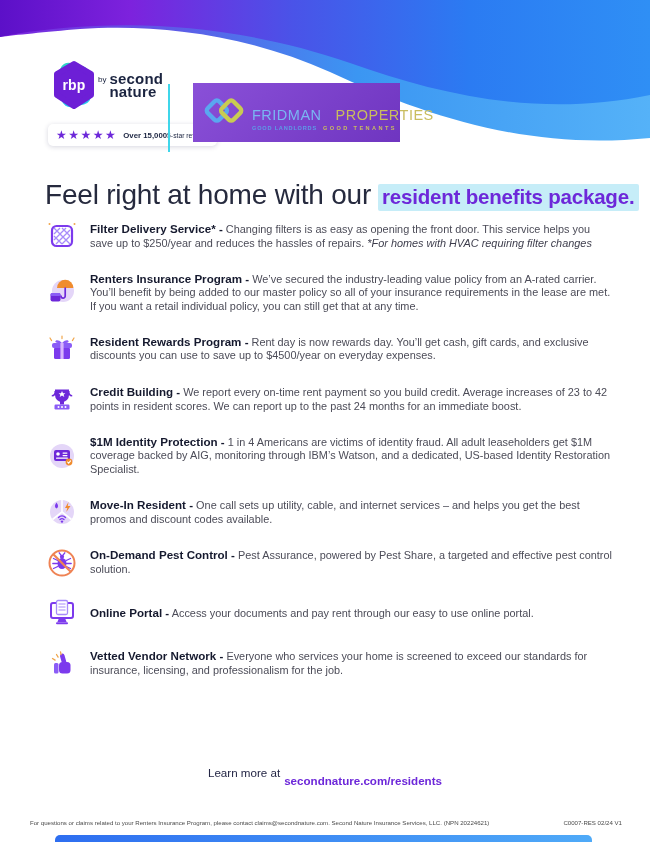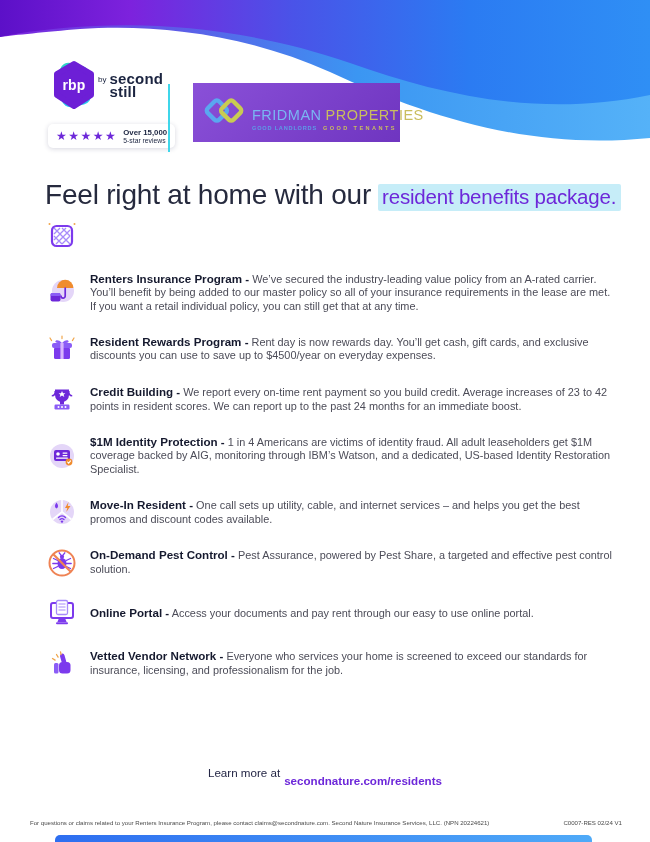--- a/index.html
+++ b/index.html
@@ -25,44 +25,44 @@
   .brand-by { font-size:8px; color:#1b2440; margin-top:3px; }
   .brand-name { font-weight:bold; font-size:15px; line-height:13.5px; color:#1b2440; letter-spacing:0.2px; }
 
   .reviews-card {
     position:absolute; top:124px; left:48px;
     display:flex; align-items:center; gap:6px;
     background:#ffffff; border-radius:5px; padding:4px 8px;
     box-shadow:0 1px 5px rgba(30,30,80,0.18);
   }
   .reviews-stars { color:#6d28d9; font-size:12px; letter-spacing:1.5px; }
-  .reviews-text { display:flex; flex-direction:column; }
+  .reviews-text { display:flex; flex-direction:row;align-items:center; }
   .reviews-line1 { font-size:7.8px; font-weight:bold; color:#1b2440; }
   .reviews-line2 { font-size:6.8px; color:#1b2440; }
 
   .logo-divider { position:absolute; top:84px; left:168px; width:2px; height:68px; background:#3fd6ea; }
 
   .partner-logo {
     position:absolute; top:83px; left:193px; width:207px; height:59px;
     background:linear-gradient(135deg,#8a50d8,#6f35c0);
     display:flex; align-items:center; gap:7px; padding:0 10px;
   }
   .partner-text { display:flex; flex-direction:column; gap:2px; }
-  .partner-name-row { display:flex; gap:4px; align-items:flex-end;margin-top:12px; }
+  .partner-name-row { display:flex; gap:14px; align-items:flex-end;margin-top:12px; }
   .partner-name-primary { color:#79b6f2; font-size:14.5px; letter-spacing:0.5px; font-weight:500; }
   .partner-name-secondary { color:#c9bd5e; font-size:14.5px; letter-spacing:0.5px; font-weight:500; }
   .partner-tag-row { display:flex; gap:6px; }
   .partner-tag-primary { color:#5d9ce8; font-size:5.6px; font-weight:bold; letter-spacing:0.8px; }
   .partner-tag-secondary { color:#c9bd5e; font-size:5.6px; font-weight:bold; letter-spacing:2.4px; }
 
   
   .page-title { position:absolute; top:179px; left:45px; display:flex; gap:7px; align-items:baseline; white-space:nowrap; }
   .title-prefix { font-size:28px; font-weight:500; color:#262a3e; letter-spacing:-0.2px; }
   .title-highlight {
-    font-size:20.5px; font-weight:400; color:#6d28d9;
+    font-size:20.5px; font-weight:700; color:#6d28d9;
     background:#c6edf8; padding:1px 5px 2px 4px; border-radius:2px; letter-spacing:-0.2px;
   }
 
   
   .benefits { position:absolute; top:221px; left:47px; right:38px; }
   .benefit { display:flex; align-items:center; gap:13px; margin-bottom:20.5px; }
   .benefit-icon { width:30px; height:30px; flex-shrink:0; }
   .benefit-icon svg { display:block; }
   .benefit-text { font-size:10.9px; line-height:13.6px; color:#4c4c58; }
   .bt { font-weight:bold; color:#15192e; font-size:11.6px; }
@@ -117,21 +117,21 @@
         <rect x="8" y="4" width="30" height="30" rx="9" fill="#2fd4c8" transform="rotate(14 23 19)"></rect>
         <rect x="10" y="16" width="30" height="30" rx="9" fill="#29c8ee" transform="rotate(-12 25 31)"></rect>
         <polygon points="24,4 41,14 41,35 24,46 7,35 7,14" fill="#6d1fd6" stroke="#6d1fd6" stroke-width="6" stroke-linejoin="round"></polygon>
       </svg>
       <div class="rbp-badge-text">rbp</div>
     </div>
     <div class="brand-block">
       <span class="brand-by">by</span>
       <div class="brand-name">
         <div>second</div>
-        <div>still</div>
+        <div>nature</div>
       </div>
     </div>
   </div>
 
   <div class="reviews-card">
     <span class="reviews-stars">★★★★★</span>
     <span class="reviews-text">
       <span class="reviews-line1">Over 15,000</span>
       <span class="reviews-line2">5-star reviews</span>
     </span>
@@ -167,20 +167,25 @@
 
     <div class="benefit">
       <span class="benefit-icon">
         <svg width="30" height="30" viewBox="0 0 30 30">
           <rect x="5" y="5" width="20" height="20" rx="4.5" fill="none" stroke="#7c3aed" stroke-width="2.2"></rect>
           <path d="M7 13 L13 7 M7 19 L19 7 M9 23 L23 9 M15 23 L23 15 M7 15 L15 23 M7 7 L23 23 M15 7 L23 15" stroke="#a78bfa" stroke-width="1.3" fill="none"></path>
           <circle cx="2.5" cy="3" r="1" fill="#f0a54a"></circle>
             <circle cx="27.5" cy="3" r="1" fill="#f0a54a"></circle>
         </svg>
       </span>
+      <p class="benefit-text">
+        <span class="bt">Filter Delivery Service* -</span>
+        <span class="bd">Changing filters is as easy as opening the front door. This service helps you save up to $250/year and reduces the hassles of repairs.</span>
+        <span class="bn">*For homes with HVAC requiring filter changes</span>
+      </p>
     </div>
 
     <div class="benefit">
       <span class="benefit-icon">
         <svg width="30" height="30" viewBox="0 0 30 30">
           <circle cx="16" cy="14" r="11" fill="#e4d6f8"></circle>
           <path d="M10 11 a8.2 8.2 0 0 1 16.4 0 z" fill="#f08c2e"></path>
           <path d="M18.2 11 v8 a2.1 2.1 0 0 1 -4.2 0" stroke="#6d28d9" stroke-width="1.7" fill="none" stroke-linecap="round"></path>
           <rect x="3.5" y="16" width="10" height="8.5" rx="2" fill="#6d28d9"></rect>
           <rect x="3.5" y="16" width="10" height="3" rx="1.5" fill="#8b5cf6"></rect>

